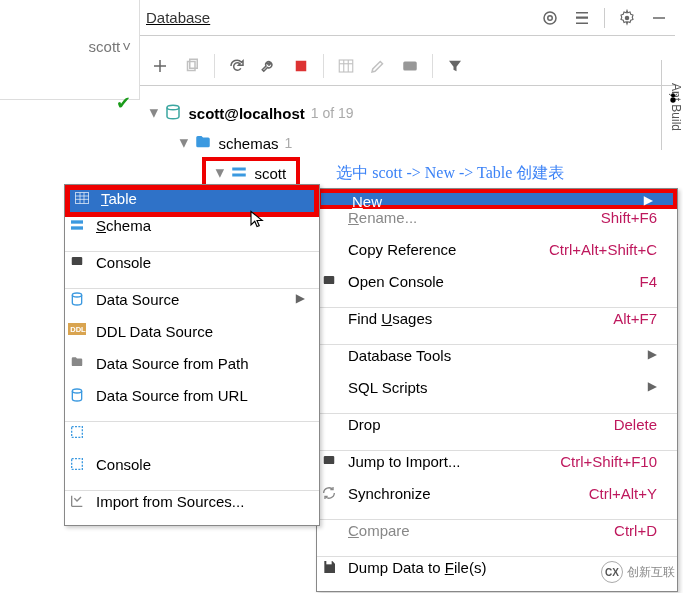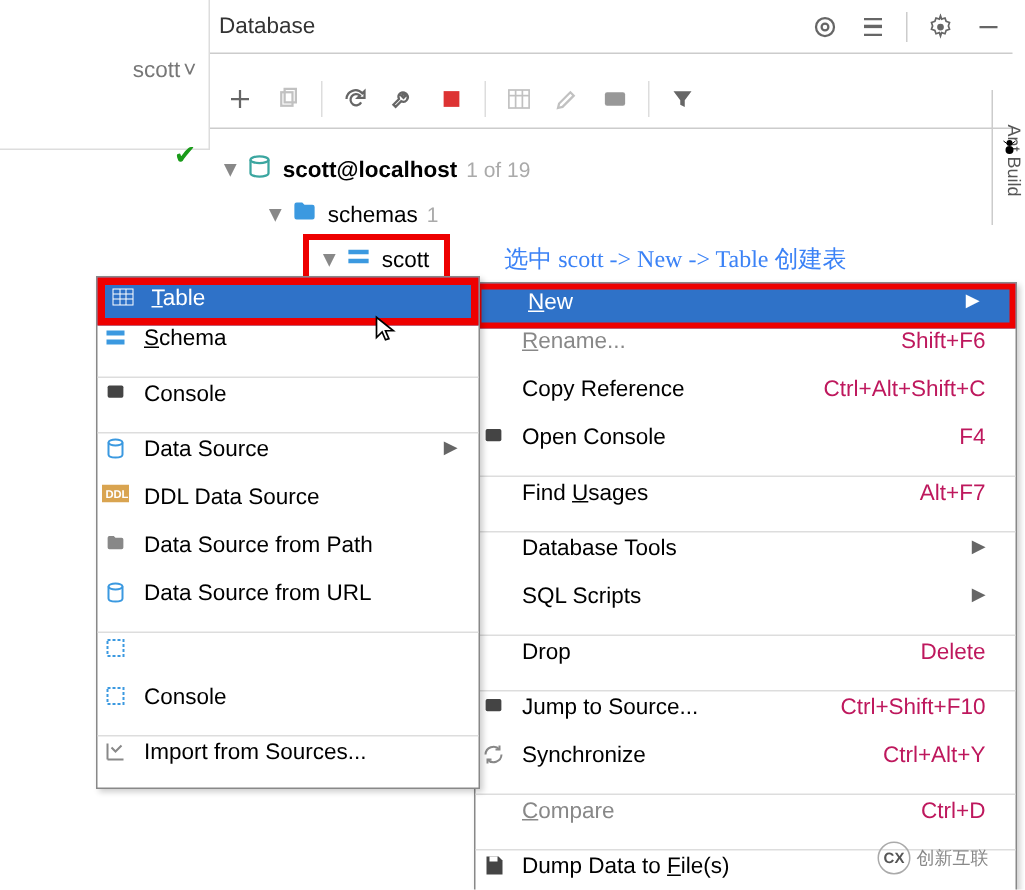--- a/index.html
+++ b/index.html
@@ -1,19 +1,19 @@
 <!DOCTYPE html>
 <html><head>
 <meta charset="utf-8">
 <style>
 * { box-sizing: border-box; margin: 0; padding: 0; font-family: "Segoe UI", Arial, sans-serif; }
 body { width: 683px; height: 593px; background: #fff; overflow: hidden; position: relative; font-size: 14px; color: #000; }
 
 
-.titlebar { position:absolute; left:140px; top:6px; right:8px; height:30px; border-bottom:1px solid #ccc; display:flex; align-items:center; justify-content:space-between; padding:0 6px 6px 6px; }
+.titlebar { position:absolute; left:140px; top:6px; right:8px; height:30px; border-bottom:1px solid #ccc; display:flex; align-items:center; justify-content:space-between; padding:0 6px 6px 6px;text-decoration:underline; }
 .titlebar .title { font-size:15px; color:#333; }
 .titlebar .right-icons { display:flex; gap:12px; align-items:center; color:#555; }
 
 
 .toolbar { position:absolute; left:140px; top:46px; right:8px; height:40px; border-bottom:1px solid #ccc; display:flex; align-items:center; gap:12px; padding-left:10px; }
 .toolbar .sep { width:1px; height:24px; background:#ddd; }
 .ticon { display:inline-flex; width:20px; height:20px; align-items:center; justify-content:center; color:#666; }
 .ticon.red { color:#d33; }
 .ticon svg { width:18px; height:18px; }
 
@@ -53,21 +53,21 @@
 .submenu .item .shortcut { min-width:130px; text-align:right; }
 
 
 .ic-blue { color:#3b99e0;}
 .ic-orange { color:#c2410c;}
 .ic-gray { color:#888;}
 .ic-teal { color:#3ba6a0;}
 .ic-dark { color:#444;}
 
 
-.watermark { position:absolute; right:24px; bottom:10px; font-size:12px; color:#888; display:flex; align-items:center; gap:4px;}
+.watermark { position:absolute; right:8px; bottom:10px; font-size:12px; color:#888; display:flex; align-items:center; gap:4px;}
 .watermark .logo { width:22px; height:22px; border:1px solid #aaa; border-radius:50%; display:inline-flex; align-items:center; justify-content:center; font-size:10px; font-weight:bold; color:#555;}
 
 
 .cursor { position:absolute; left:248px; top:210px; width:18px; height:18px; }
 </style>
 </head>
 <body>
 
 <div class="leftstrip">
   <div class="user-dd">
@@ -205,21 +205,21 @@
             <rect x="3" y="14" width="18" height="4"></rect>
           </svg>
       </span>
       <span>scott</span>
     </span>
     <span class="annot">选中 scott -&gt; New -&gt; Table 创建表</span>
   </div>
 </div>
 
 <div class="menu submenu" style="left:316px; top:188px; width:362px;">
-  <div class="item sel redbox" style="border-width:4px; height:30px;">
+  <div class="item sel redbox" style="border-width:4px; height:20px;">
     <span class="mi-icon"></span>
     <span class="lbl"><span class="ul">N</span><span>ew</span></span>
     <span class="arrowr">▶</span>
   </div>
   <div class="item">
     <span class="mi-icon"></span>
     <span class="lbl disabled"><span class="ul">R</span><span>ename...</span></span>
     <span class="shortcut disabled">Shift+F6</span>
   </div>
   <div class="item">
@@ -259,21 +259,21 @@
     <span class="lbl">Drop</span>
     <span class="shortcut">Delete</span>
   </div>
   <div class="divider"></div>
   <div class="item">
     <span class="mi-icon ic-dark">
         <svg width="16" height="14" viewBox="0 0 24 24" fill="currentColor">
           <rect x="3" y="5" width="18" height="14" rx="2"></rect>
         </svg>
       </span>
-    <span class="lbl">Jump to Source...</span>
+    <span class="lbl">Jump to Import...</span>
     <span class="shortcut">Ctrl+Shift+F10</span>
   </div>
   <div class="item">
     <span class="mi-icon ic-gray">
         <svg width="16" height="16" viewBox="0 0 24 24" fill="none" stroke="currentColor" stroke-width="2">
           <path d="M4 12a8 8 0 0 1 14-5M20 12a8 8 0 0 1-14 5"></path>
           <path d="M18 3v4h-4M6 21v-4h4"></path>
         </svg>
       </span>
     <span class="lbl">Synchronize</span>

